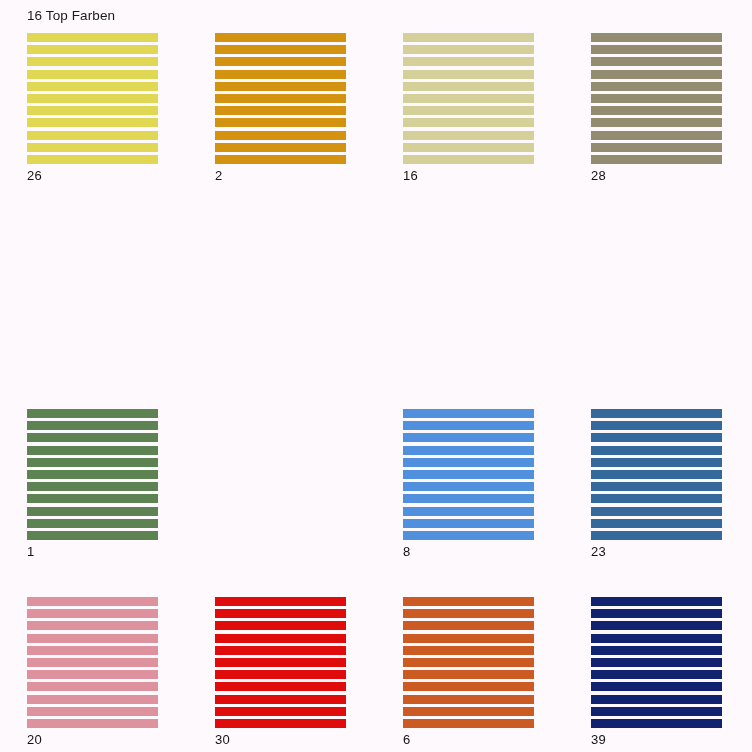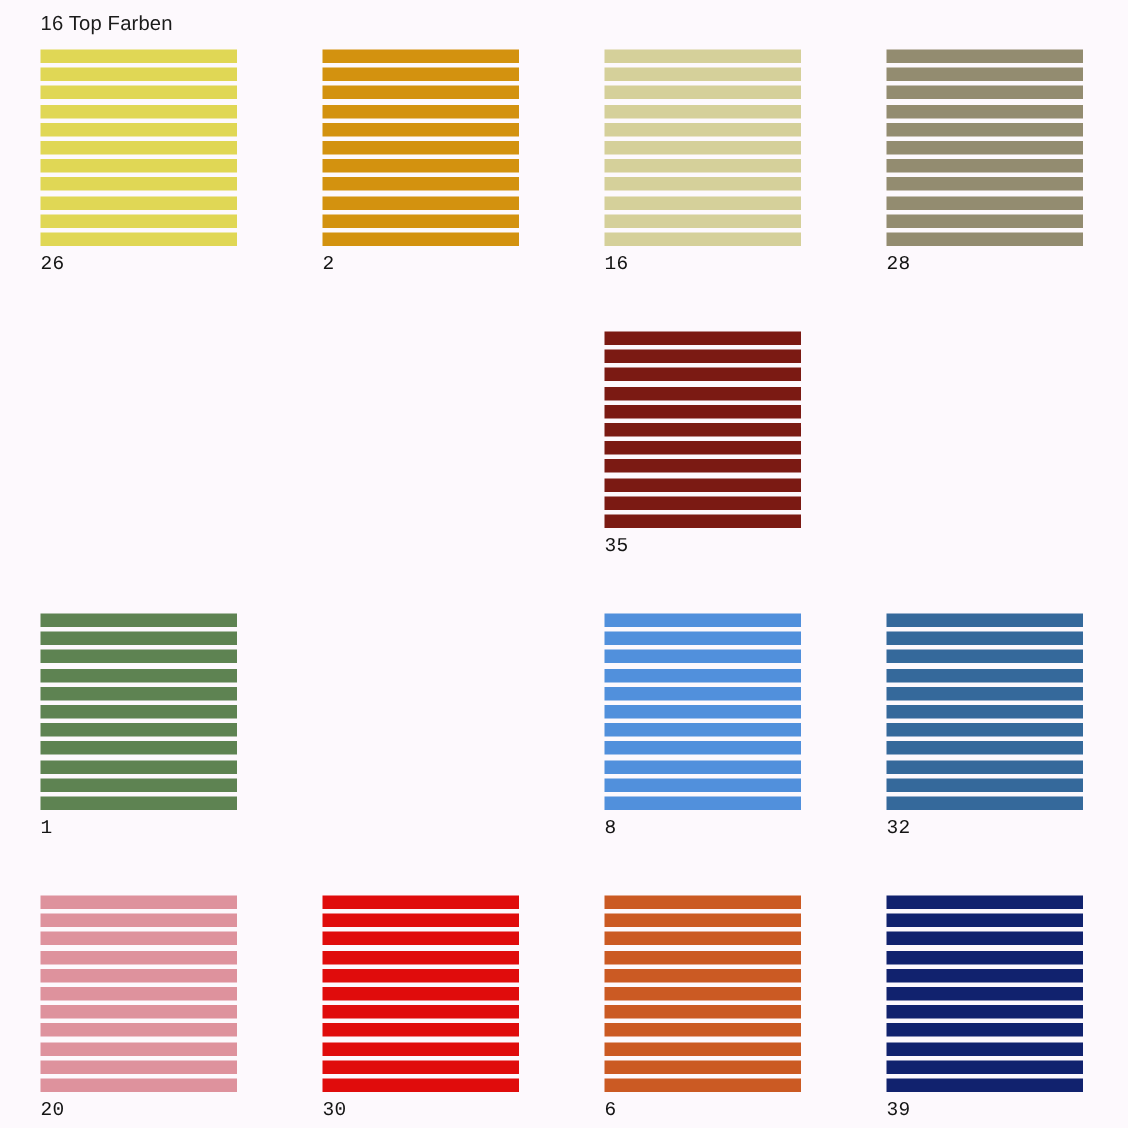--- a/index.html
+++ b/index.html
@@ -66,21 +66,20 @@
     height: 9px;
   }
 
   .swatch-label {
     position: absolute;
     left: 27px;
     top: 160px;
     font-size: 13px;
     color: #141414;
     letter-spacing: 0.2px;
-    font-family: Liberation Mono, monospace;
   }
 </style>
 </head>
 <body>
 
 <div id="page-title">16 Top Farben</div>
 
 <div id="grid">
     <div class="swatch-cell" style="left: 0px; top: 8px;">
       <div class="swatch-card"></div>
@@ -143,37 +142,20 @@
         <div class="stripe" style="top: 48.8px; background: rgb(147, 140, 112);"></div>
         <div class="stripe" style="top: 61px; background: rgb(147, 140, 112);"></div>
         <div class="stripe" style="top: 73.2px; background: rgb(147, 140, 112);"></div>
         <div class="stripe" style="top: 85.4px; background: rgb(147, 140, 112);"></div>
         <div class="stripe" style="top: 97.6px; background: rgb(147, 140, 112);"></div>
         <div class="stripe" style="top: 109.8px; background: rgb(147, 140, 112);"></div>
         <div class="stripe" style="top: 122px; background: rgb(147, 140, 112);"></div>
       </div>
       <div class="swatch-label">28</div>
     </div>
-    <div class="swatch-cell" style="left: 376px; top: 196px;">
-      <div class="swatch-card"></div>
-      <div class="stripes">
-        <div class="stripe" style="top: 0px; background: rgb(123, 26, 19);"></div>
-        <div class="stripe" style="top: 12.2px; background: rgb(123, 26, 19);"></div>
-        <div class="stripe" style="top: 24.4px; background: rgb(123, 26, 19);"></div>
-        <div class="stripe" style="top: 36.6px; background: rgb(123, 26, 19);"></div>
-        <div class="stripe" style="top: 48.8px; background: rgb(123, 26, 19);"></div>
-        <div class="stripe" style="top: 61px; background: rgb(123, 26, 19);"></div>
-        <div class="stripe" style="top: 73.2px; background: rgb(123, 26, 19);"></div>
-        <div class="stripe" style="top: 85.4px; background: rgb(123, 26, 19);"></div>
-        <div class="stripe" style="top: 97.6px; background: rgb(123, 26, 19);"></div>
-        <div class="stripe" style="top: 109.8px; background: rgb(123, 26, 19);"></div>
-        <div class="stripe" style="top: 122px; background: rgb(123, 26, 19);"></div>
-      </div>
-      <div class="swatch-label">35</div>
-    </div>
     <div class="swatch-cell" style="left: 0px; top: 384px;">
       <div class="swatch-card"></div>
       <div class="stripes">
         <div class="stripe" style="top: 0px; background: rgb(94, 131, 82);"></div>
         <div class="stripe" style="top: 12.2px; background: rgb(94, 131, 82);"></div>
         <div class="stripe" style="top: 24.4px; background: rgb(94, 131, 82);"></div>
         <div class="stripe" style="top: 36.6px; background: rgb(94, 131, 82);"></div>
         <div class="stripe" style="top: 48.8px; background: rgb(94, 131, 82);"></div>
         <div class="stripe" style="top: 61px; background: rgb(94, 131, 82);"></div>
         <div class="stripe" style="top: 73.2px; background: rgb(94, 131, 82);"></div>
@@ -209,21 +191,21 @@
         <div class="stripe" style="top: 24.4px; background: rgb(53, 105, 155);"></div>
         <div class="stripe" style="top: 36.6px; background: rgb(53, 105, 155);"></div>
         <div class="stripe" style="top: 48.8px; background: rgb(53, 105, 155);"></div>
         <div class="stripe" style="top: 61px; background: rgb(53, 105, 155);"></div>
         <div class="stripe" style="top: 73.2px; background: rgb(53, 105, 155);"></div>
         <div class="stripe" style="top: 85.4px; background: rgb(53, 105, 155);"></div>
         <div class="stripe" style="top: 97.6px; background: rgb(53, 105, 155);"></div>
         <div class="stripe" style="top: 109.8px; background: rgb(53, 105, 155);"></div>
         <div class="stripe" style="top: 122px; background: rgb(53, 105, 155);"></div>
       </div>
-      <div class="swatch-label">32</div>
+      <div class="swatch-label">23</div>
     </div>
     <div class="swatch-cell" style="left: 0px; top: 572px;">
       <div class="swatch-card"></div>
       <div class="stripes">
         <div class="stripe" style="top: 0px; background: rgb(222, 146, 157);"></div>
         <div class="stripe" style="top: 12.2px; background: rgb(222, 146, 157);"></div>
         <div class="stripe" style="top: 24.4px; background: rgb(222, 146, 157);"></div>
         <div class="stripe" style="top: 36.6px; background: rgb(222, 146, 157);"></div>
         <div class="stripe" style="top: 48.8px; background: rgb(222, 146, 157);"></div>
         <div class="stripe" style="top: 61px; background: rgb(222, 146, 157);"></div>

